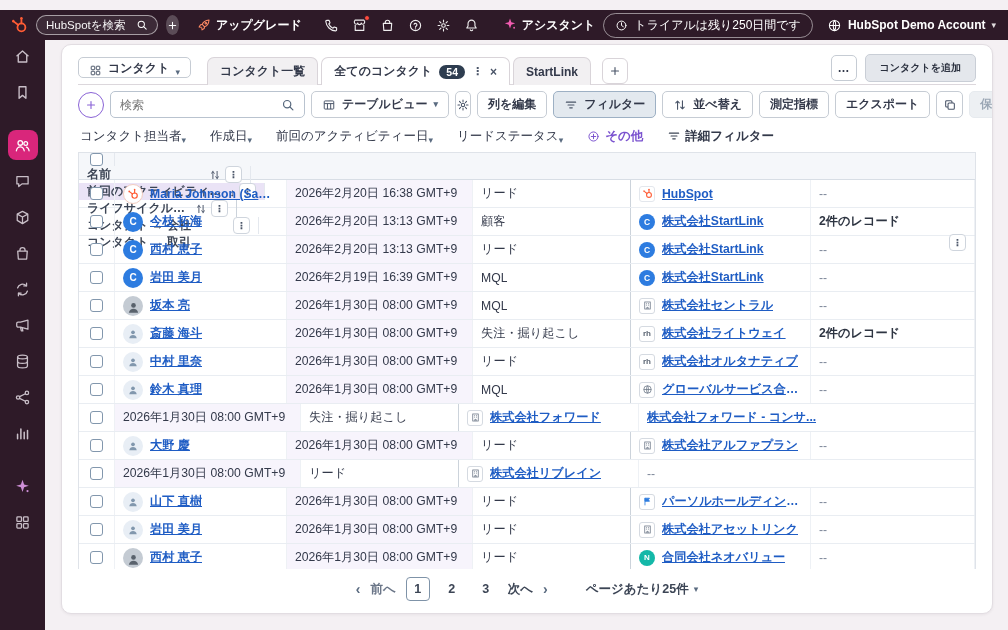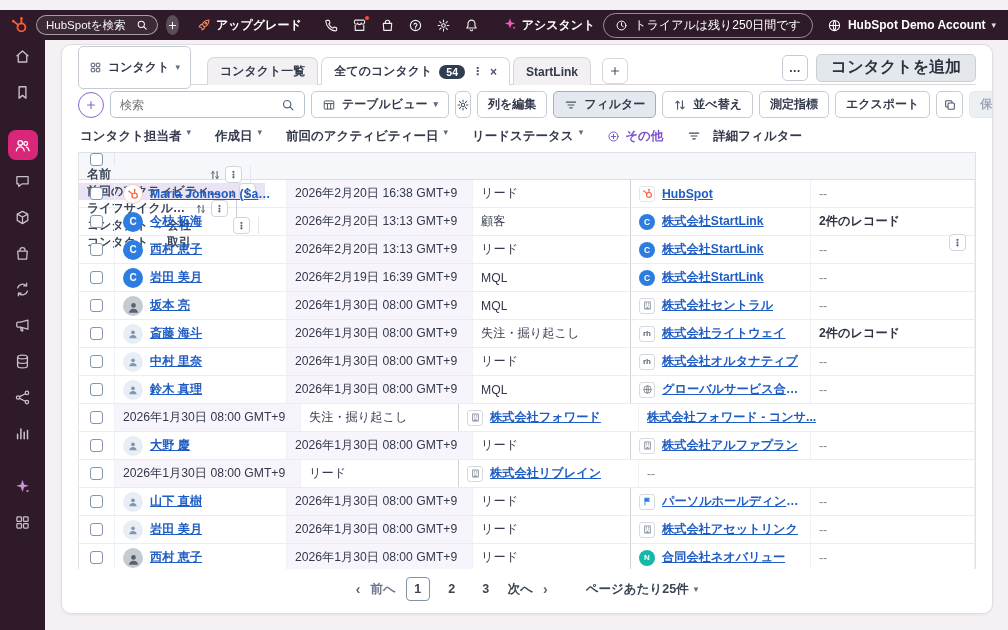--- a/index.html
+++ b/index.html
@@ -42,54 +42,54 @@
   .sb-item.active { background:var(--accent-pink); color:#fff; }
   .sb-item.gap { margin-top:20px; }
   .sb-item.ai { color:#cd8fd6; }
 
   
   .main { position:absolute; top:30px; left:45px; right:0; bottom:0; background:#f4f0f3; }
   .card { position:absolute; left:16px; right:15px; top:14px; bottom:16px; background:#fff; border:1px solid #e2dde2; border-radius:10px; box-shadow:0 1px 3px rgba(40,20,40,.06); padding:6px 16px 0; display:flex; flex-direction:column; overflow:hidden; }
 
   
   .tabsrow { display:flex; align-items:flex-end; height:34px; border-bottom:1px solid #dcd7dc; }
-  .obj-switch { align-self:center; display:flex; align-items:center; gap:6px; height:43px; padding:0 10px; border:1px solid #c6ccd4; border-radius:5px; background:#fff; font-weight:600; cursor:pointer; white-space:nowrap; }
+  .obj-switch { align-self:center; display:flex; align-items:flex-end; gap:6px; height:21px; padding:0 10px; border:1px solid #c6ccd4; border-radius:5px; background:#fff; font-weight:600; cursor:pointer; white-space:nowrap; }
   .obj-switch .ic { width:13px; height:13px; color:#4a5568; }
   .tabs { display:flex; align-items:flex-end; gap:3px; margin-left:16px; }
   .tab { height:28px; display:flex; align-items:center; gap:7px; padding:0 12px; border:1px solid #d9d4d9; border-bottom:none; border-radius:7px 7px 0 0; background:#f2f0f2; font-weight:600; margin-bottom:-1px; cursor:pointer; white-space:nowrap; }
   .tab.active { background:#fff; }
   .badge { background:#2e3d50; color:#fff; border-radius:9px; font-size:10.5px; padding:1px 7px; font-weight:700; }
   .tab-kebab { color:#4a5568; font-size:11px; cursor:pointer; }
   .tab-close { color:#4a5568; font-size:12px; cursor:pointer; }
   .tab-add { align-self:center; width:26px; height:26px; border:1px solid #d9d4d9; border-radius:6px; background:#fff; display:flex; align-items:center; justify-content:center; margin-left:8px; color:#4a5568; cursor:pointer; }
   .tab-add .ic{ width:12px; height:12px; }
   .tr-right { margin-left:auto; align-self:center; display:flex; gap:8px; align-items:center; }
   .more-btn { width:26px; height:26px; border:1px solid #c6ccd4; border-radius:5px; background:#fff; display:flex; align-items:center; justify-content:center; font-weight:700; color:#33394a; cursor:pointer; }
-  .add-btn { height:28px; padding:0 14px; border-radius:5px; background:#e4e7ec; border:1px solid #c9ced6; font-weight:600; font-size:16px; color:#2c3240; cursor:pointer; white-space:nowrap; }
+  .add-btn { height:28px; padding:0 14px; border-radius:5px; background:#e4e7ec; border:1px solid #c9ced6; font-weight:600; font-size:10px; color:#2c3240; cursor:pointer; white-space:nowrap; }
 
   
   .toolbar { display:flex; align-items:center; gap:6px; margin-top:6px; }
   .pluscircle { width:26px; height:26px; flex:none; border-radius:50%; border:1.5px solid #8a63d6; color:#8a63d6; background:#fff; display:flex; align-items:center; justify-content:center; cursor:pointer; }
   .pluscircle .ic { width:12px; height:12px; }
   .search-box { width:235px; height:27px; border:1px solid #b9c3cf; border-radius:5px; display:flex; align-items:center; padding:0 9px; gap:6px; background:#fff; }
   .search-box input { flex:1; border:none; outline:none; font-size:12px; font-family:inherit; color:#33394a; min-width:0; }
   .search-box .ic { width:14px; height:14px; color:#56677c; }
   .btn { height:27px; display:flex; align-items:center; gap:6px; padding:0 10px; background:#fff; border:1px solid #c6ccd4; border-radius:5px; font-weight:600; color:#33394a; font-size:12px; cursor:pointer; white-space:nowrap; }
   .btn .ic { width:14px; height:14px; color:#4a5568; }
   .btn.icon-only { width:27px; padding:0; justify-content:center; }
   .btn.active-btn { background:#e3e9ef; border-color:#9db0c4; }
   .btn.disabled { background:#edf0f3; border-color:#e6eaee; color:#9aa6b4; cursor:default; }
   .tb-right { margin-left:auto; display:flex; gap:6px; align-items:center; }
 
   
   .filtersrow { display:flex; align-items:center; gap:24px; margin:8px 2px 6px; height:20px; }
-  .chip { display:flex; align-items:flex-start; gap:5px; font-weight:700; font-size:12.5px; cursor:pointer; white-space:nowrap; }
+  .chip { display:flex; align-items:flex-end; font-weight:400; font-size:12.5px; cursor:pointer; white-space:nowrap; }
   .more-filter { display:flex; align-items:center; gap:5px; color:#7a52cf; font-weight:600; font-size:12.5px; cursor:pointer; }
   .more-filter .ic { width:13px; height:13px; }
-  .advanced { display:flex; align-items:center; gap:12px; font-weight:600; font-size:12.5px; cursor:pointer; }
+  .advanced { display:flex; align-items:center; gap:4px; font-weight:600; font-size:12.5px; cursor:pointer; }
   .advanced .ic { width:14px; height:14px; color:#3c4555; }
 
   
   .tablewrap { border:1px solid #dfe3e9; border-bottom:none; height:417px; overflow:hidden; }
   .thead { display:flex; background:#f5f7fa; height:27px; border-bottom:1px solid #d8dee5;flex-direction:column; }
   .th { display:flex; align-items:center; gap:4px; padding:0 8px; font-weight:600; color:#3c4555; font-size:12px; border-right:1px solid #e4e8ee; min-width:0; cursor:pointer; }
   .th-ics { margin-left:auto; display:flex; gap:4px; align-items:center; flex:none; }
   .kebab { width:17px; height:17px; border:1px solid #cfd5dd; border-radius:4px; background:#fff; display:flex; align-items:center; justify-content:center; font-size:10px; color:#4a5568; cursor:pointer; }
   .sorticon .ic { width:12px; height:12px; color:#4a5568; }
   .sortdir { font-size:11px; color:#33394a; flex:none; }

